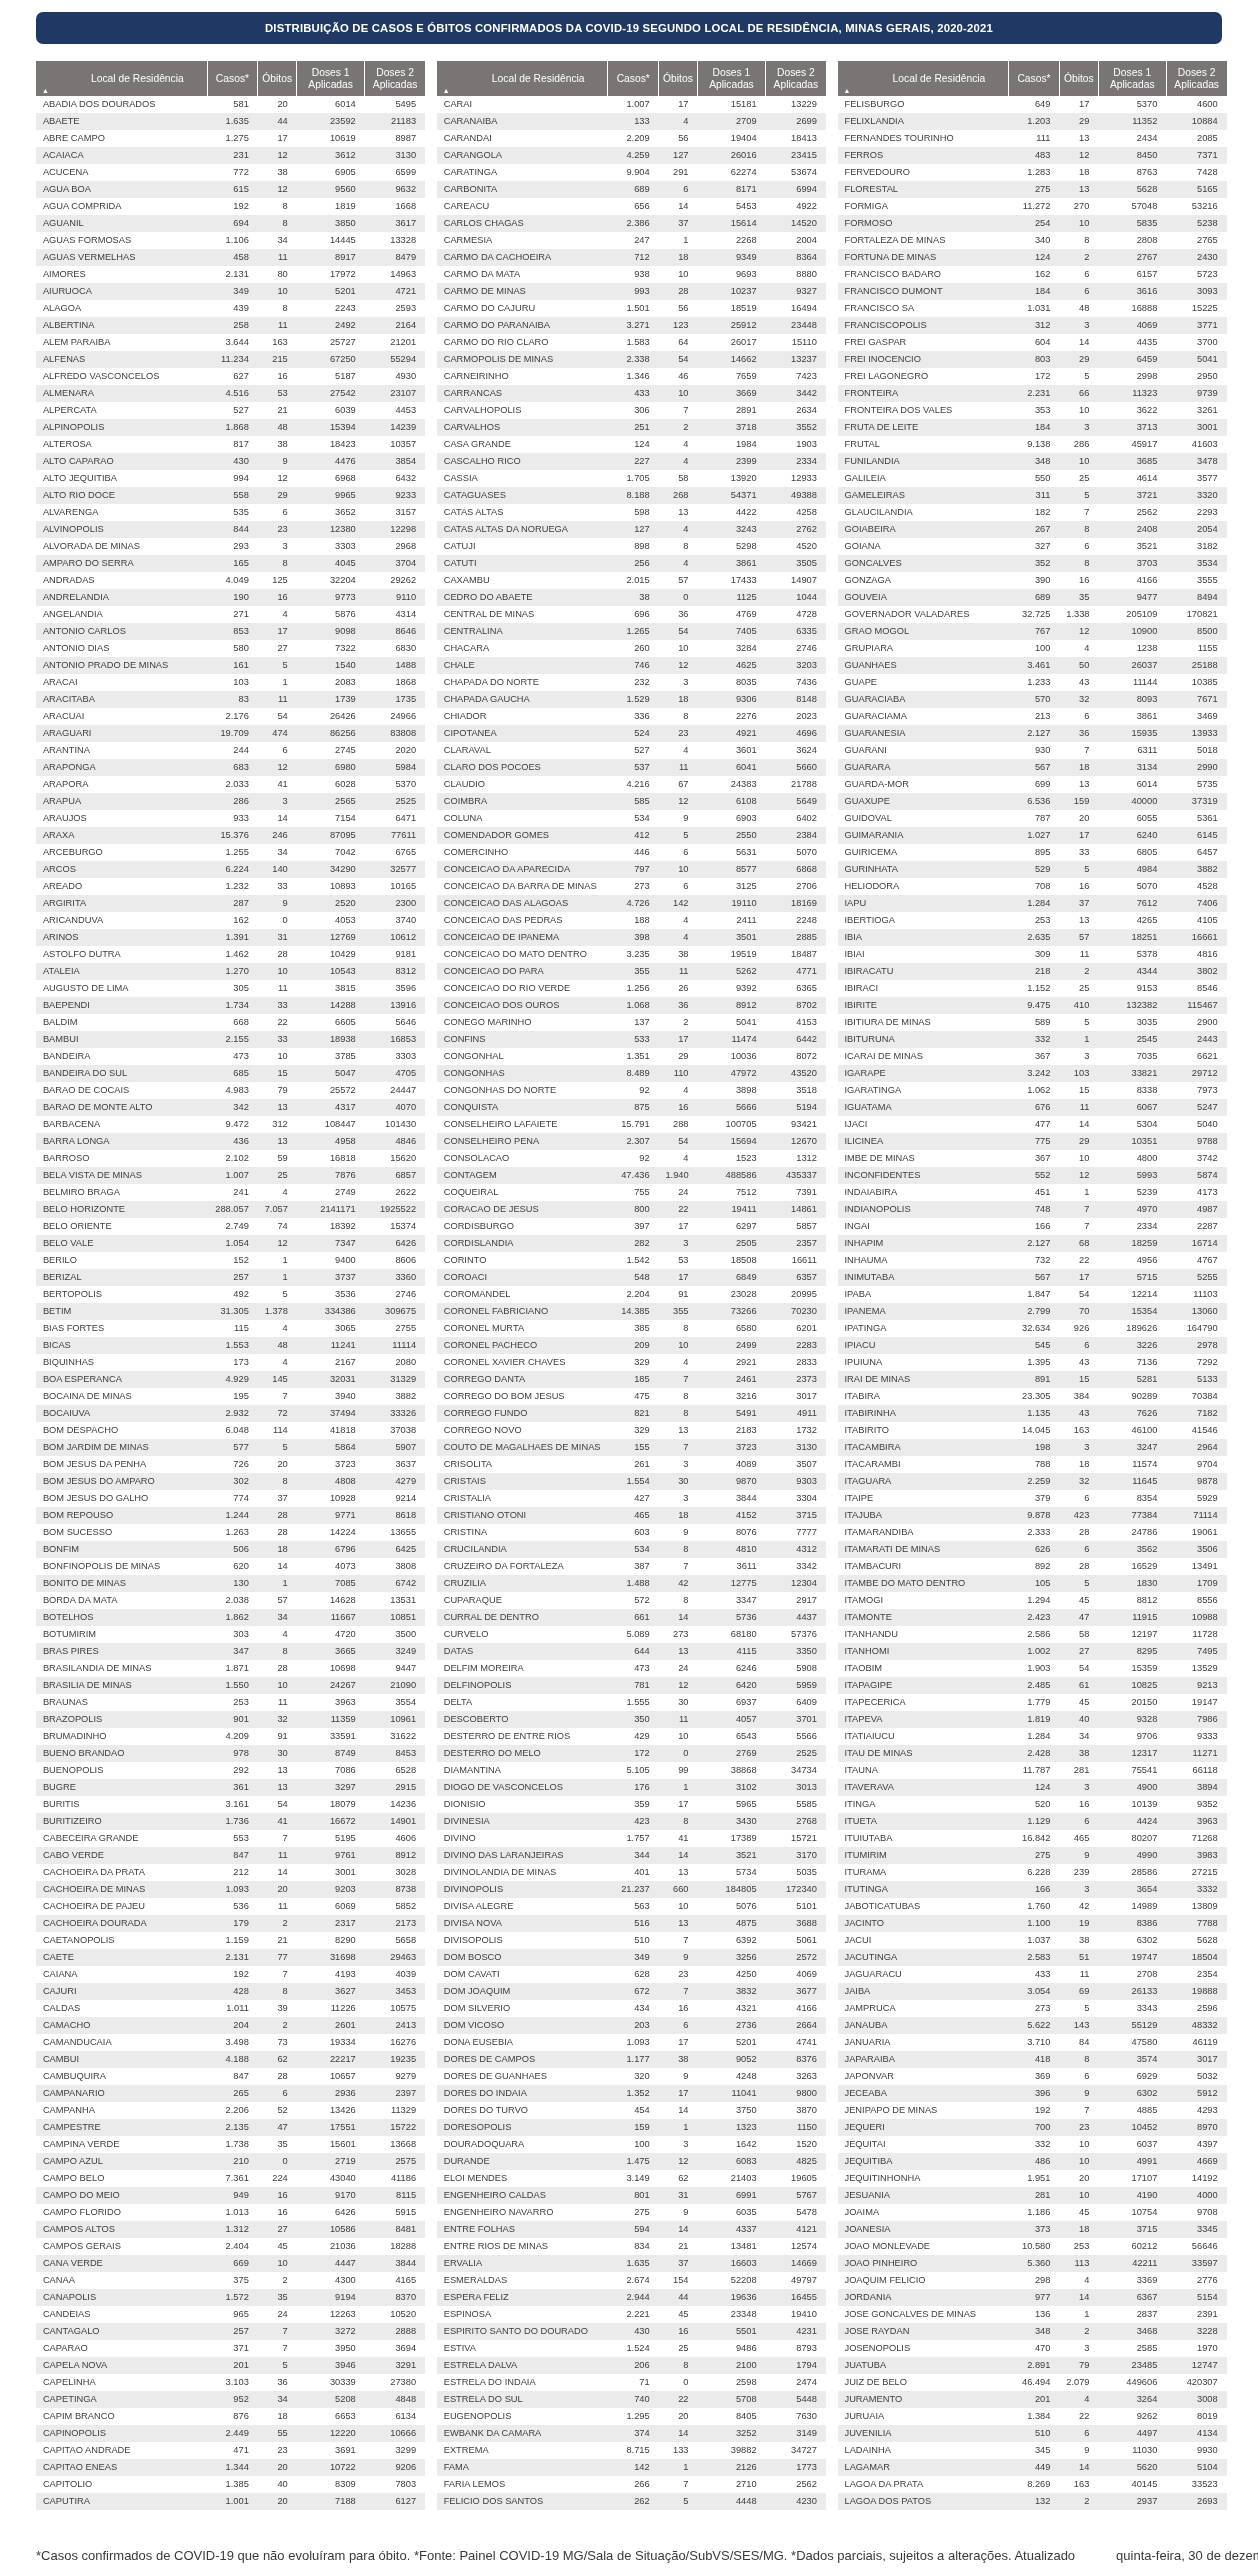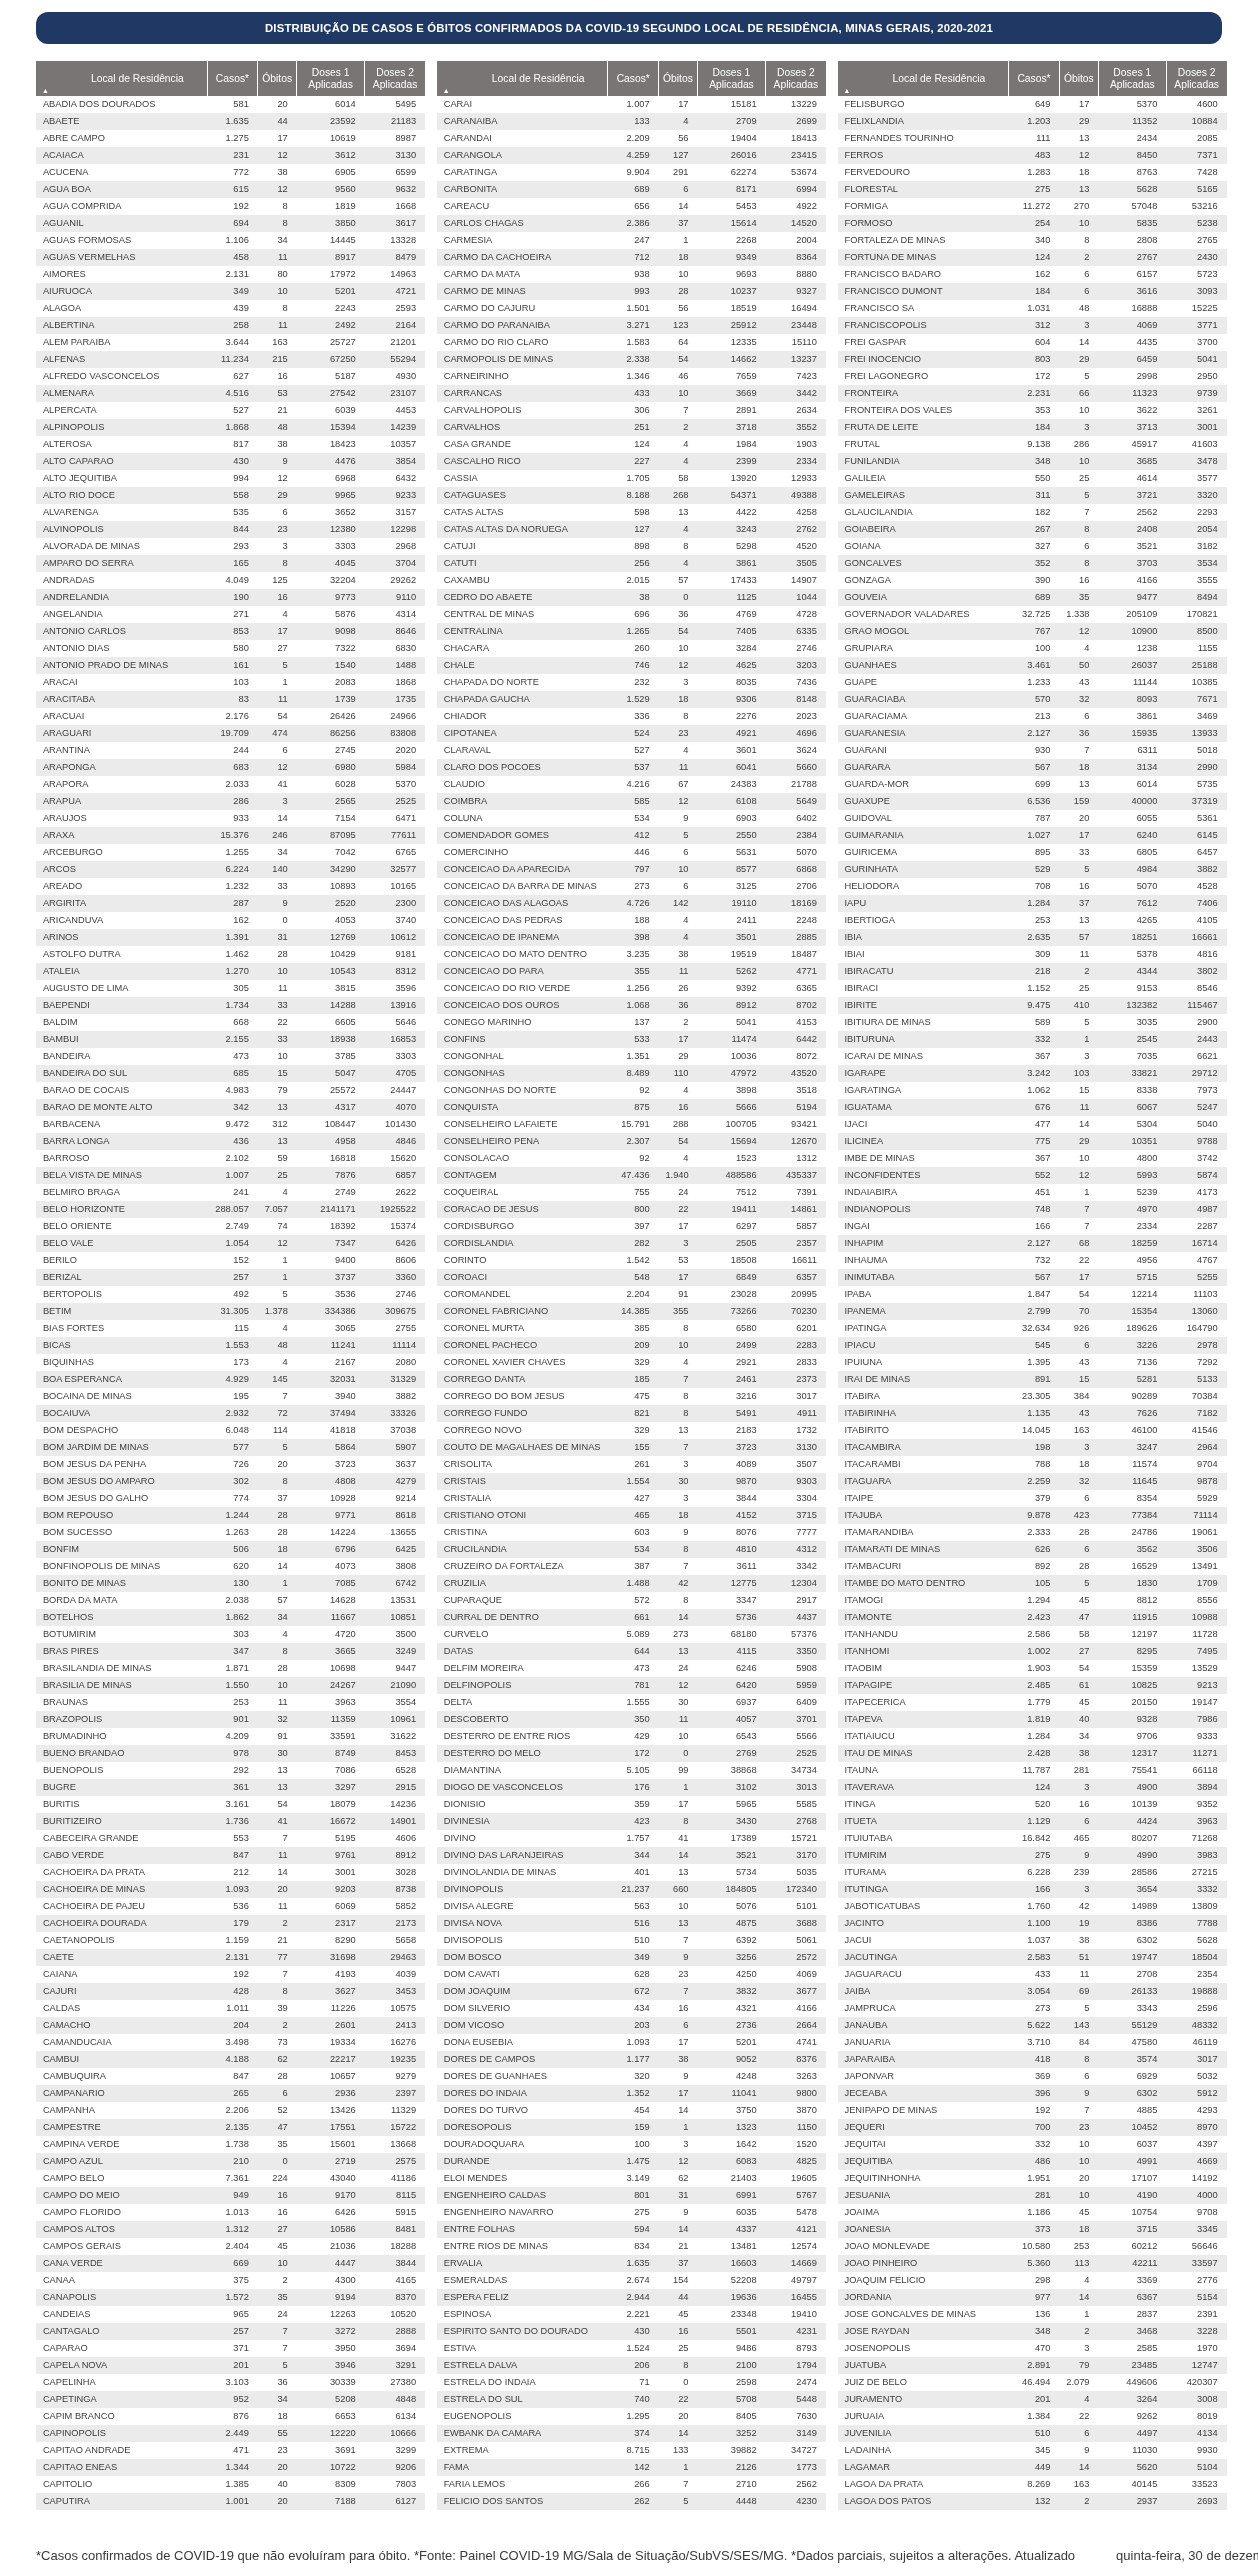--- a/index.html
+++ b/index.html
@@ -1,18 +1,18 @@
 <!DOCTYPE html>
 <html><head>
 <meta charset="utf-8">
 <style>
   html,body{margin:0;padding:0;width:1259px;height:2576px;background:#ffffff;
     font-family:"Liberation Sans",sans-serif;-webkit-font-smoothing:antialiased;}
   .title-bar{position:absolute;left:36px;top:11.8px;width:1186px;height:32px;background:#1F3864;
-    border-radius:12px;display:flex;align-items:center;justify-content:center;}
+    border-radius:7px;display:flex;align-items:center;justify-content:center;}
   .title-bar span{color:#ffffff;font-size:11.3px;font-weight:bold;letter-spacing:0.2px;}
   .tables-wrap{position:absolute;left:36px;top:61px;display:flex;gap:11.8px;}
   table.panel{border-collapse:collapse;table-layout:fixed;width:389px;}
   table.panel th{background:#7A7575;color:#ffffff;font-weight:normal;font-size:10.3px;
     height:35px;padding:0 3.9px;vertical-align:middle;text-align:center;line-height:1.15;
     border-right:1px solid #ffffff;}
   table.panel th:last-child{border-right:none;margin-top:28px;}
   table.panel th.col-local{position:relative;padding-left:36px;}
   .sort{position:absolute;left:5.9px;bottom:1px;font-size:6.9px;color:#ffffff;line-height:1;}
   table.panel td{font-size:9.3px;color:#3C3C3C;height:17px;line-height:17px;
@@ -1169,21 +1169,21 @@
           <td>CARMO DO PARANAIBA</td>
           <td>3.271</td>
           <td>123</td>
           <td>25912</td>
           <td>23448</td>
         </tr>
         <tr>
           <td>CARMO DO RIO CLARO</td>
           <td>1.583</td>
           <td>64</td>
-          <td>12335</td>
+          <td>26017</td>
           <td>15110</td>
         </tr>
         <tr>
           <td>CARMOPOLIS DE MINAS</td>
           <td>2.338</td>
           <td>54</td>
           <td>14662</td>
           <td>13237</td>
         </tr>
         <tr>

